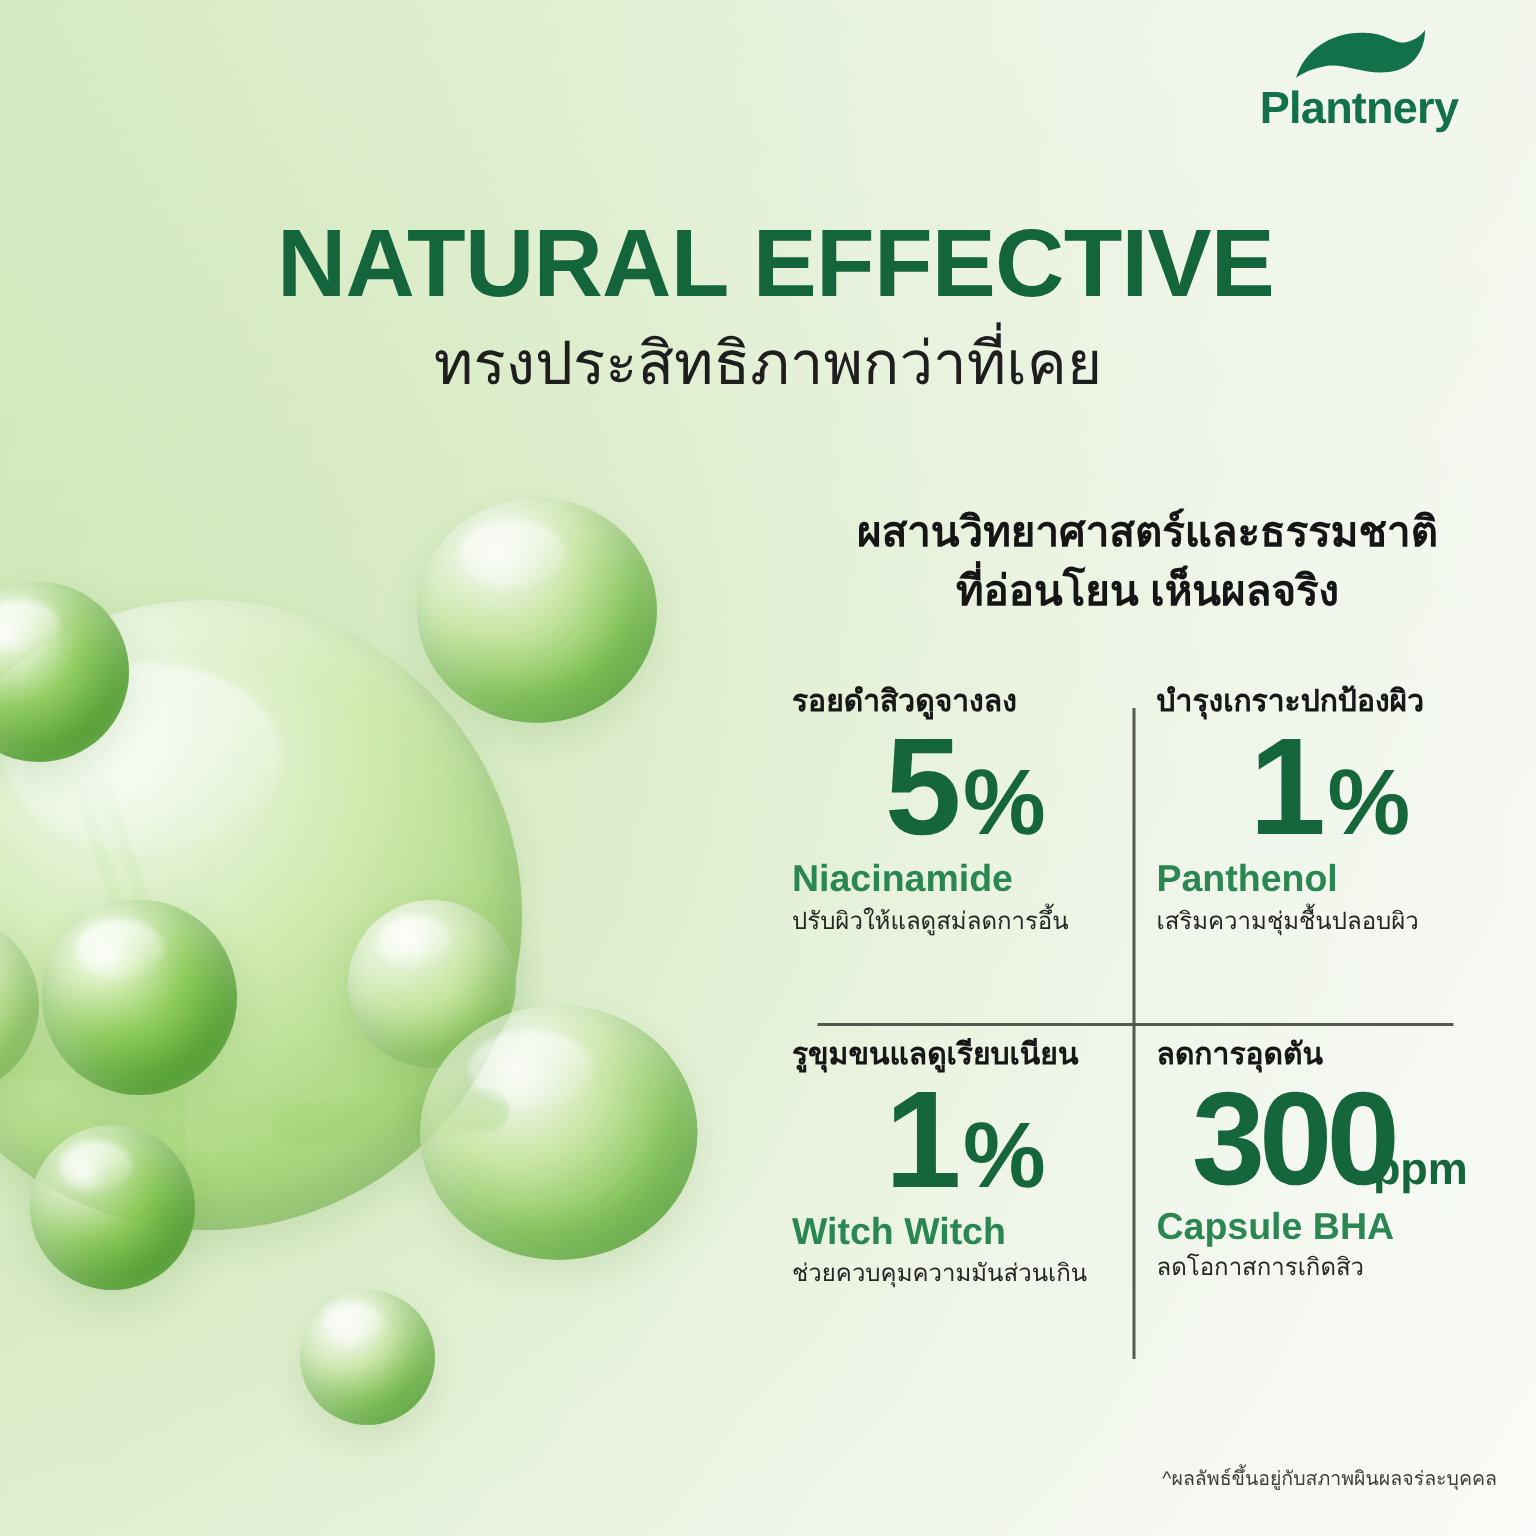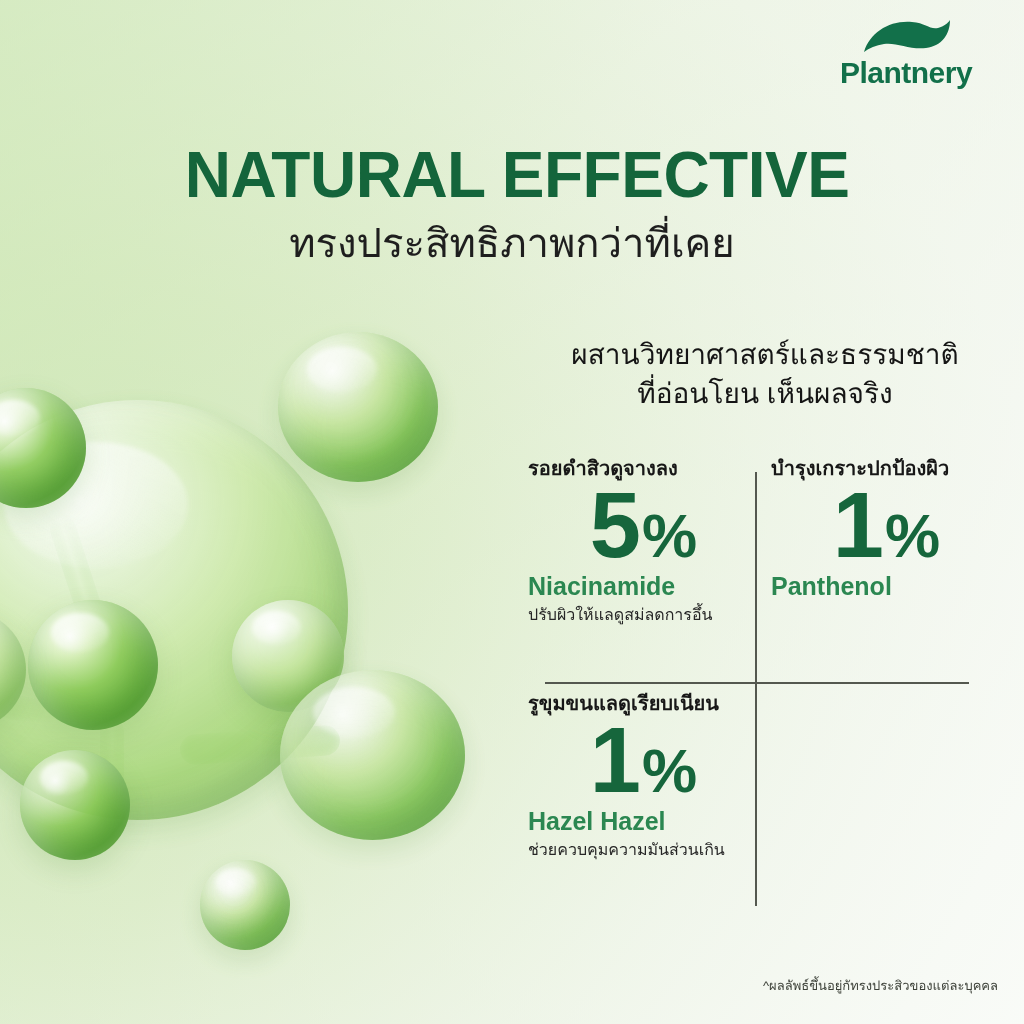--- a/index.html
+++ b/index.html
@@ -79,21 +79,21 @@
   .headline h2 {
     margin-top:10px;
     font-size:40px; font-weight:normal; color:#1e1e1e;
     line-height:1.2;
   }
 
   
   .tagline {
     position:absolute; left:520px; width:490px; top:336px;
     text-align:center;
-    font-size:28px; font-weight:normal; color:#151515; line-height:1.38;
+    font-size:28px; font-weight:bold; color:#151515; line-height:1.38;
   }
 
   
   .grid {
     position:absolute; left:522px; top:452px;
     width:486px; height:470px;
     display:grid;
     grid-template-columns:1fr 1fr;
     grid-template-rows:1fr 1fr;
   }
@@ -195,30 +195,40 @@
       <div class="cell-sub">ปรับผิวให้แลดูสม่ลดการอึ้น</div>
     </div>
 
     <div class="cell">
       <div class="cell-head">บำรุงเกราะปกป้องผิว</div>
       <div class="cell-value">
         <span class="val-num">1</span>
         <span class="val-unit">%</span>
       </div>
       <div class="cell-name">Panthenol</div>
+      <div class="cell-sub">เสริมความชุ่มชื้นปลอบผิว</div>
     </div>
 
     <div class="cell">
       <div class="cell-head">รูขุมขนแลดูเรียบเนียน</div>
       <div class="cell-value">
         <span class="val-num">1</span>
         <span class="val-unit">%</span>
       </div>
-      <div class="cell-name">Hazel Hazel</div>
+      <div class="cell-name">Witch Witch</div>
       <div class="cell-sub">ช่วยควบคุมความมันส่วนเกิน</div>
     </div>
 
-
-  </div>
-
-  <div class="footnote">^ผลลัพธ์ขึ้นอยู่กัทรงประสิวของแต่ละบุคคล</div>
+    <div class="cell">
+      <div class="cell-head">ลดการอุดตัน</div>
+      <div class="cell-value">
+        <span class="val-num wide">300</span>
+        <span class="val-unit small">ppm</span>
+      </div>
+      <div class="cell-name">Capsule BHA</div>
+      <div class="cell-sub">ลดโอกาสการเกิดสิว</div>
+    </div>
+
+  </div>
+
+  <div class="footnote">^ผลลัพธ์ขึ้นอยู่กับสภาพผินผลจร่ละบุคคล</div>
 
 </div>
 
 </body></html>

